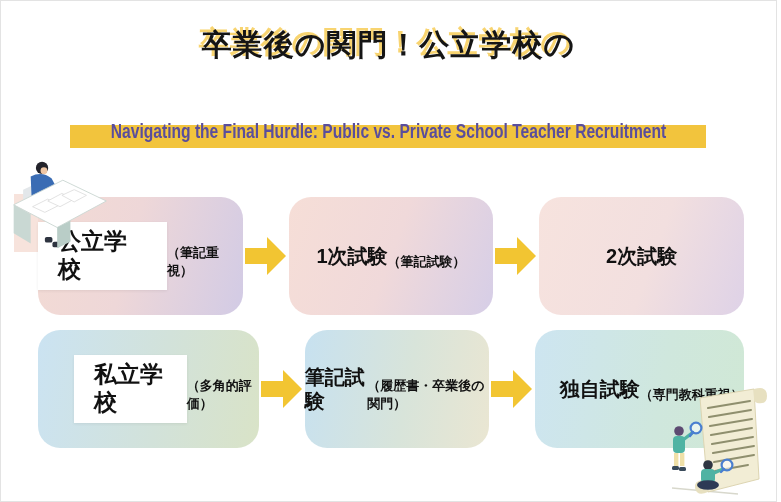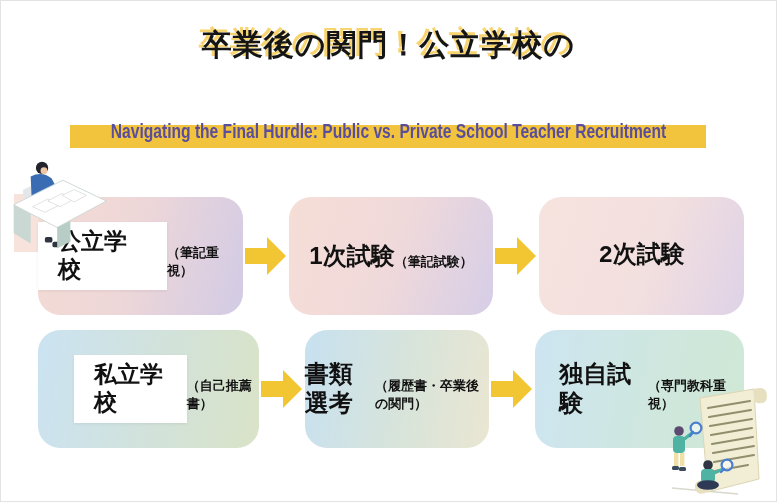--- a/index.html
+++ b/index.html
@@ -37,26 +37,26 @@
     display:flex; align-items:center; z-index:2;
   }
   .row-1 { top:197px; }
   .row-2 { top:330px; }
   .step-box {
     flex:1; height:118px; border-radius:22px;
     display:flex; flex-direction:row; align-items:center; justify-content:center;
   }
   .r1c1 { background:linear-gradient(105deg,#f3dbd4 0%,#eed7d8 45%,#d2cbe5 100%); }
   .r1c2 { background:linear-gradient(110deg,#f6ded7 0%,#f0d9da 50%,#d6cee7 100%); }
-  .r1c3 { background:linear-gradient(110deg,#f7e3de 0%,#f2dfdf 55%,#ded2e7 100%);font-family:Liberation Mono, monospace; }
+  .r1c3 { background:linear-gradient(110deg,#f7e3de 0%,#f2dfdf 55%,#ded2e7 100%); }
   .r2c1 { background:linear-gradient(100deg,#cbe3f2 0%,#d2e2da 55%,#d9e3c7 100%);padding-left:36px; }
   .r2c2 { background:linear-gradient(100deg,#c7e1f0 0%,#d8e4da 55%,#eae6d2 100%); }
   .r2c3 { background:linear-gradient(100deg,#cde5f1 0%,#cfe7dd 60%,#d0e8d5 100%);padding-left:24px; }
 
-  .step-label { font-size:24px; font-weight:bold; color:#111; line-height:1.2; }
+  .step-label { font-size:20px; font-weight:bold; color:#111; line-height:1.2; }
   .step-label.boxed {
     background:#ffffff; padding:6px 20px; font-size:23px;
     box-shadow:0 1px 3px rgba(0,0,0,0.07);
   }
   .step-caption { margin-top:11px; font-size:13px; font-weight:bold; color:#111; }
 
   .arrow-cell { width:46px; display:flex; align-items:center; justify-content:center; }
 
   
   .pink-square {
@@ -102,29 +102,29 @@
       </svg>
     </div>
     <div class="step-box r1c3">
       <span class="step-label">2次試験</span>
     </div>
   </div>
 
   <div class="flow-row row-2">
     <div class="step-box r2c1">
       <span class="step-label boxed">私立学校</span>
-      <span class="step-caption">（自己推薦書）</span>
+      <span class="step-caption">（多角的評価）</span>
     </div>
     <div class="arrow-cell">
       <svg width="42" height="40" viewBox="0 0 42 40">
         <polygon points="0,12 22,12 22,1 41,20 22,39 22,28 0,28" fill="#F2C532"></polygon>
       </svg>
     </div>
     <div class="step-box r2c2">
-      <span class="step-label">書類選考</span>
+      <span class="step-label">筆記試験</span>
       <span class="step-caption">（履歴書・卒業後の関門）</span>
     </div>
     <div class="arrow-cell">
       <svg width="42" height="40" viewBox="0 0 42 40">
         <polygon points="0,12 22,12 22,1 41,20 22,39 22,28 0,28" fill="#F2C532"></polygon>
       </svg>
     </div>
     <div class="step-box r2c3">
       <span class="step-label">独自試験</span>
       <span class="step-caption">（専門教科重視）</span>

